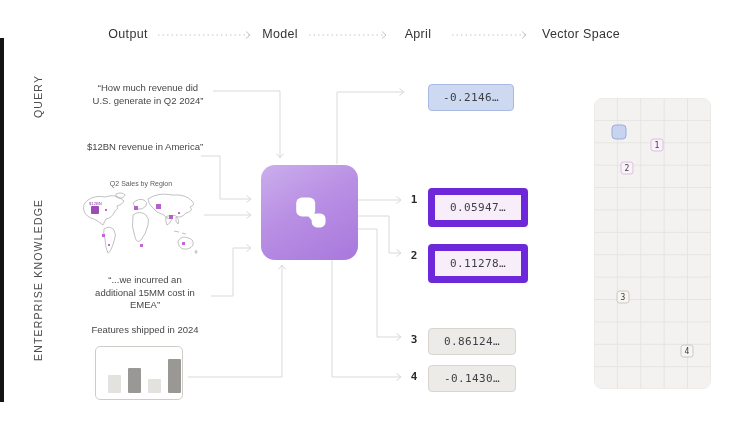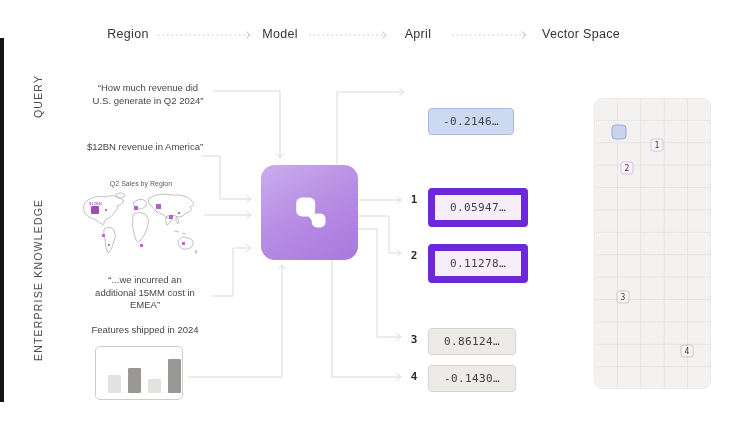--- a/index.html
+++ b/index.html
@@ -39,21 +39,21 @@
 
   .model{left:261px;top:165px;width:97px;height:95px;border-radius:14px;
       background:linear-gradient(150deg,#cbaeec 0%,#b98fe4 45%,#a878dc 100%);
       display:flex;align-items:center;justify-content:center;}
 
   .vchip{height:25px;border-radius:4px;display:flex;align-items:center;justify-content:center;
       font-family:"DejaVu Sans Mono", monospace;font-size:11px;letter-spacing:.4px;color:#3d3f45;}
   .vchip.blue{background:#cdd8f1;border:1px solid #a9b9e2;}
   .vchip.pink{background:#f8eef9;border:7px solid #6d28d9;}
   .vchip.gray{background:#edebe8;border:1px solid #d7d4ce;}
-  .chip-q{left:428px;top:84px;width:84px;margin-top:24px;}
+  .chip-q{left:428px;top:84px;width:84px;}
   .chip-1{left:428px;top:188px;width:86px;}
   .chip-2{left:428px;top:244px;width:86px;}
   .chip-3{left:428px;top:328px;width:86px;}
   .chip-4{left:428px;top:365px;width:86px;}
 
   .row-num{width:16px;height:14px;text-align:center;font-family:"DejaVu Sans Mono", monospace;
       font-weight:bold;font-size:11px;color:#2b2b2b;}
   .num-1{left:406px;top:193px;} .num-2{left:406px;top:249px;}
   .num-3{left:406px;top:333px;} .num-4{left:406px;top:370px;}
 
@@ -103,21 +103,21 @@
       <path d="M396.5,249.5 L401,253 L396.5,256.5"></path>
       <path d="M358,229 H377 V337 H400"></path>
       <path d="M396.5,333.5 L401,337 L396.5,340.5"></path>
       <path d="M332,260 V377 H400"></path>
       <path d="M396.5,373.5 L401,377 L396.5,380.5"></path>
     </g>
   </svg>
 
   <div class="abs left-strip"></div>
 
-  <div class="abs hdr hdr-input">Region</div>
+  <div class="abs hdr hdr-input">Output</div>
   <div class="abs hdr hdr-model">Model</div>
   <div class="abs hdr hdr-output">April</div>
   <div class="abs hdr hdr-vspace">Vector Space</div>
 
   <div class="abs side-label side-query">QUERY</div>
   <div class="abs side-label side-ek">ENTERPRISE KNOWLEDGE</div>
 
   <div class="abs quote q1">
     <span>“How much revenue did</span>
     <span>U.S. generate in Q2 2024”</span>

